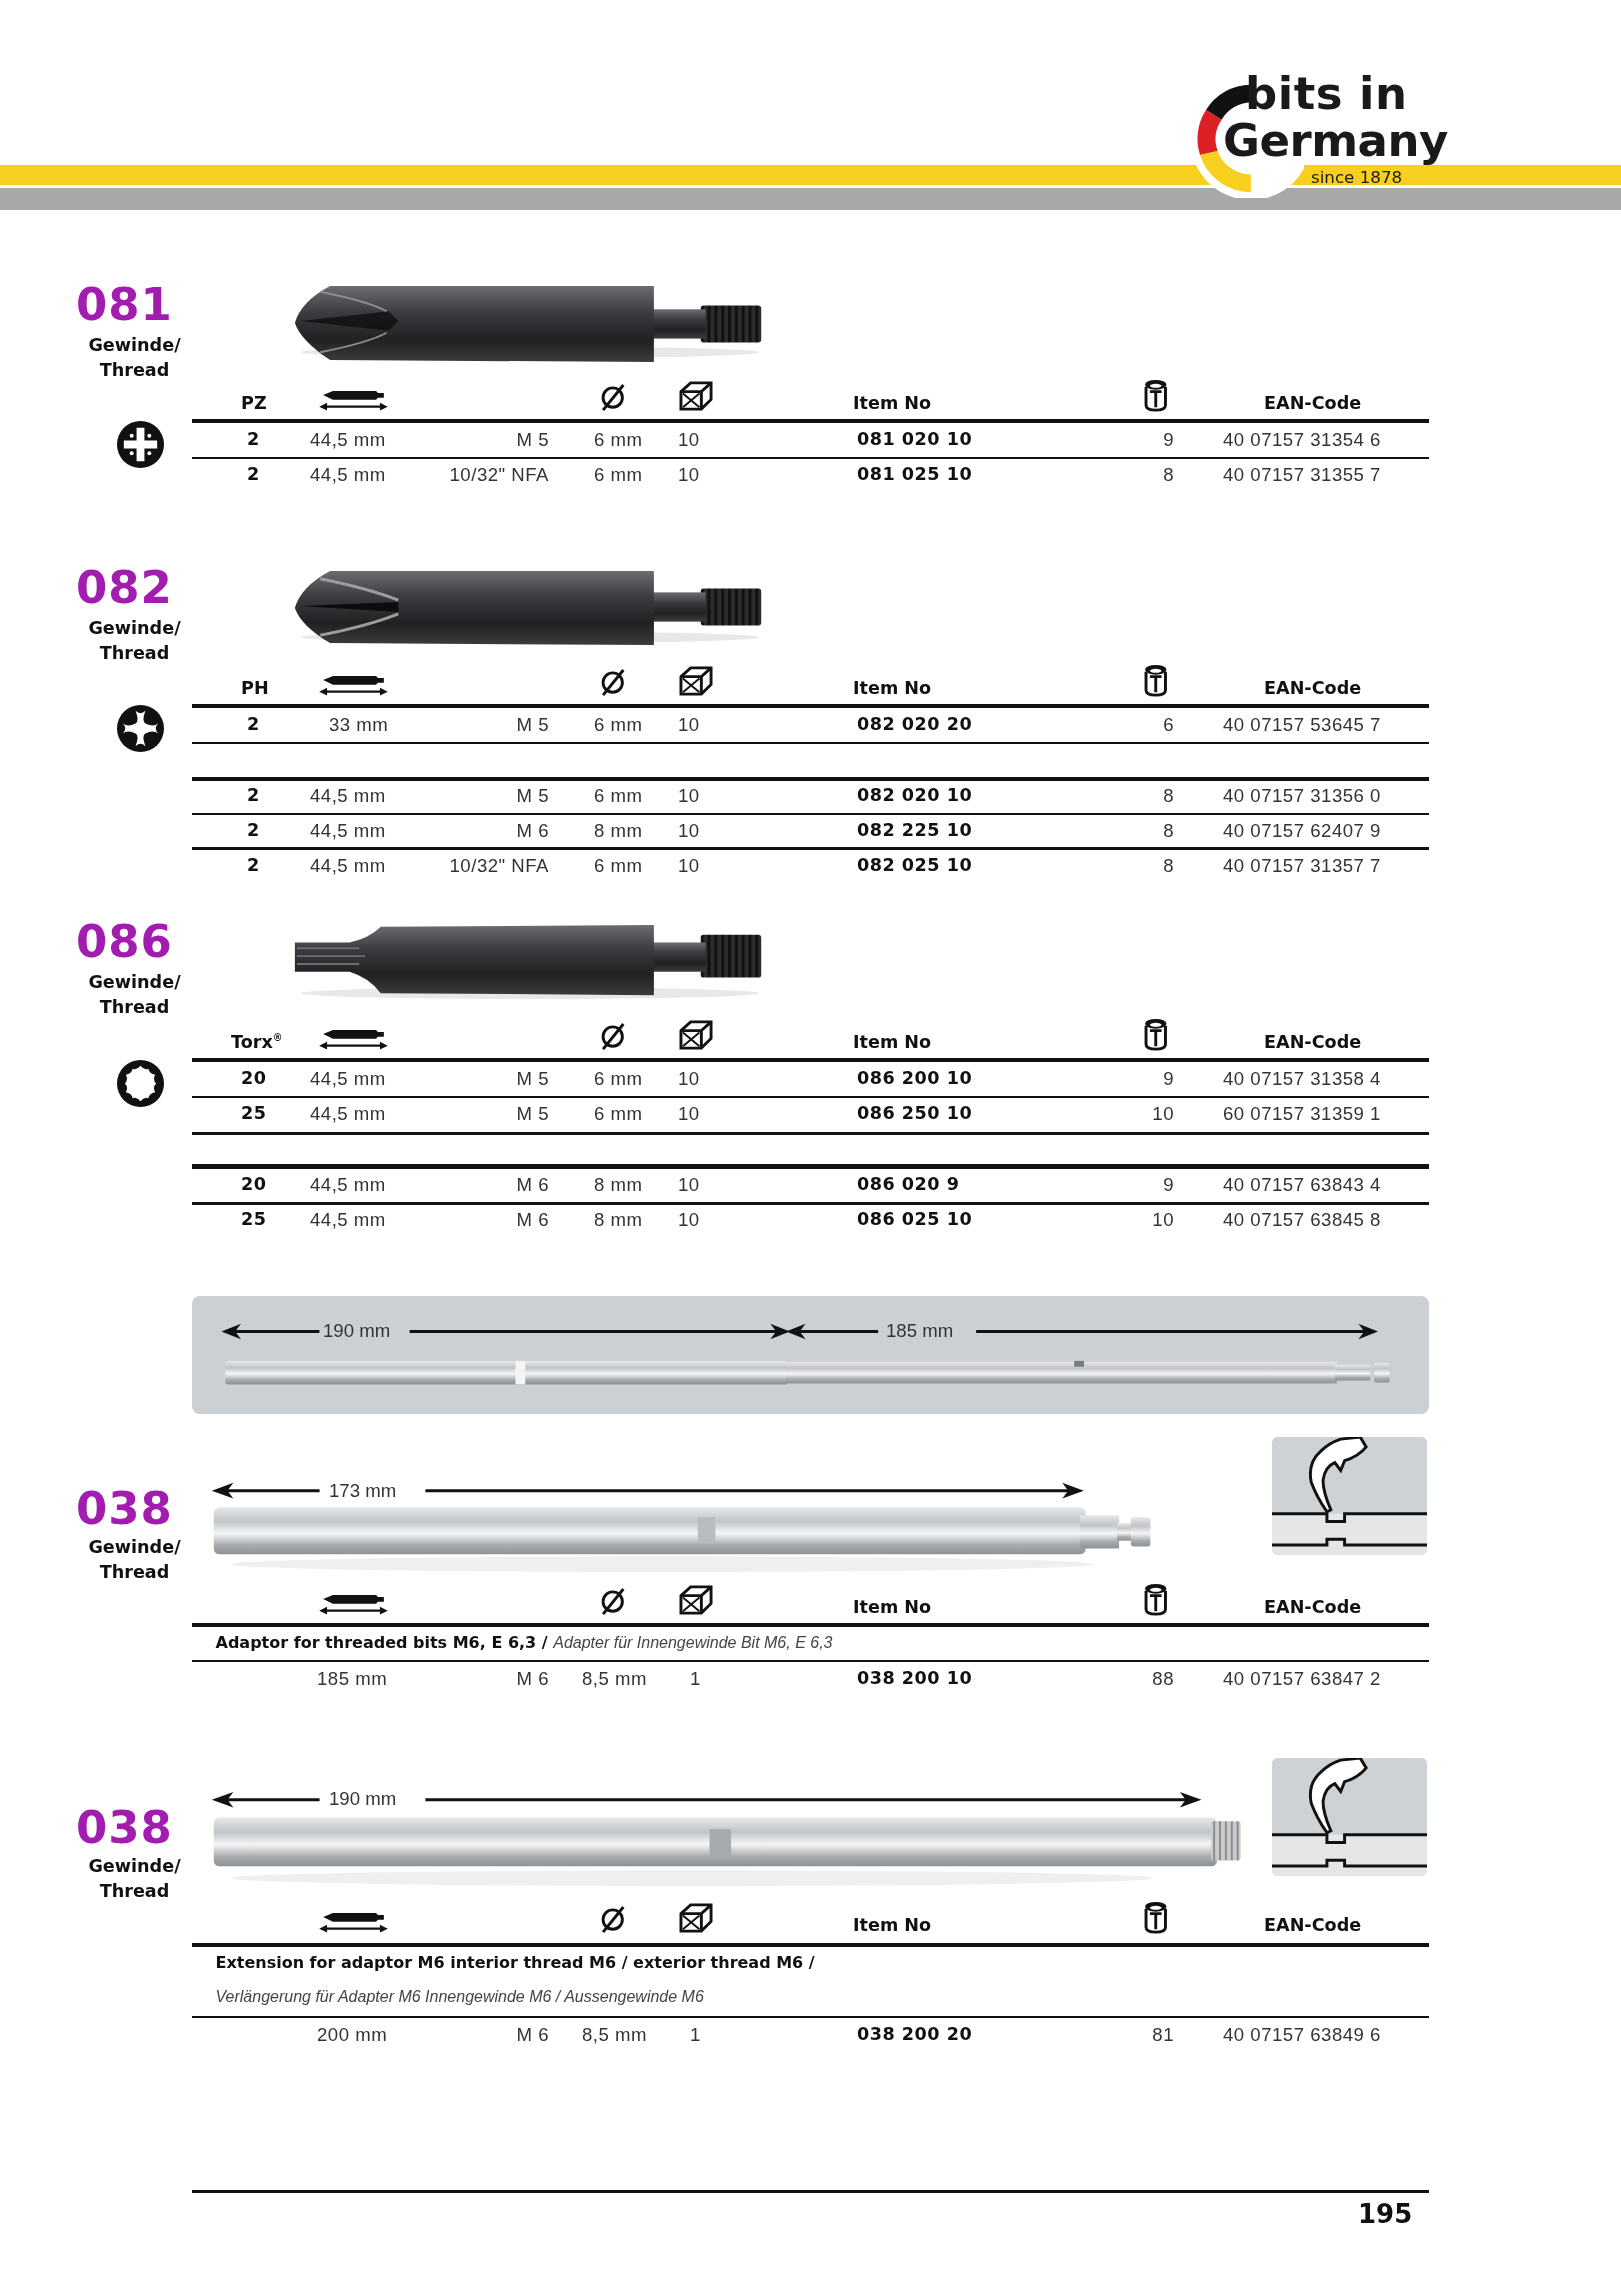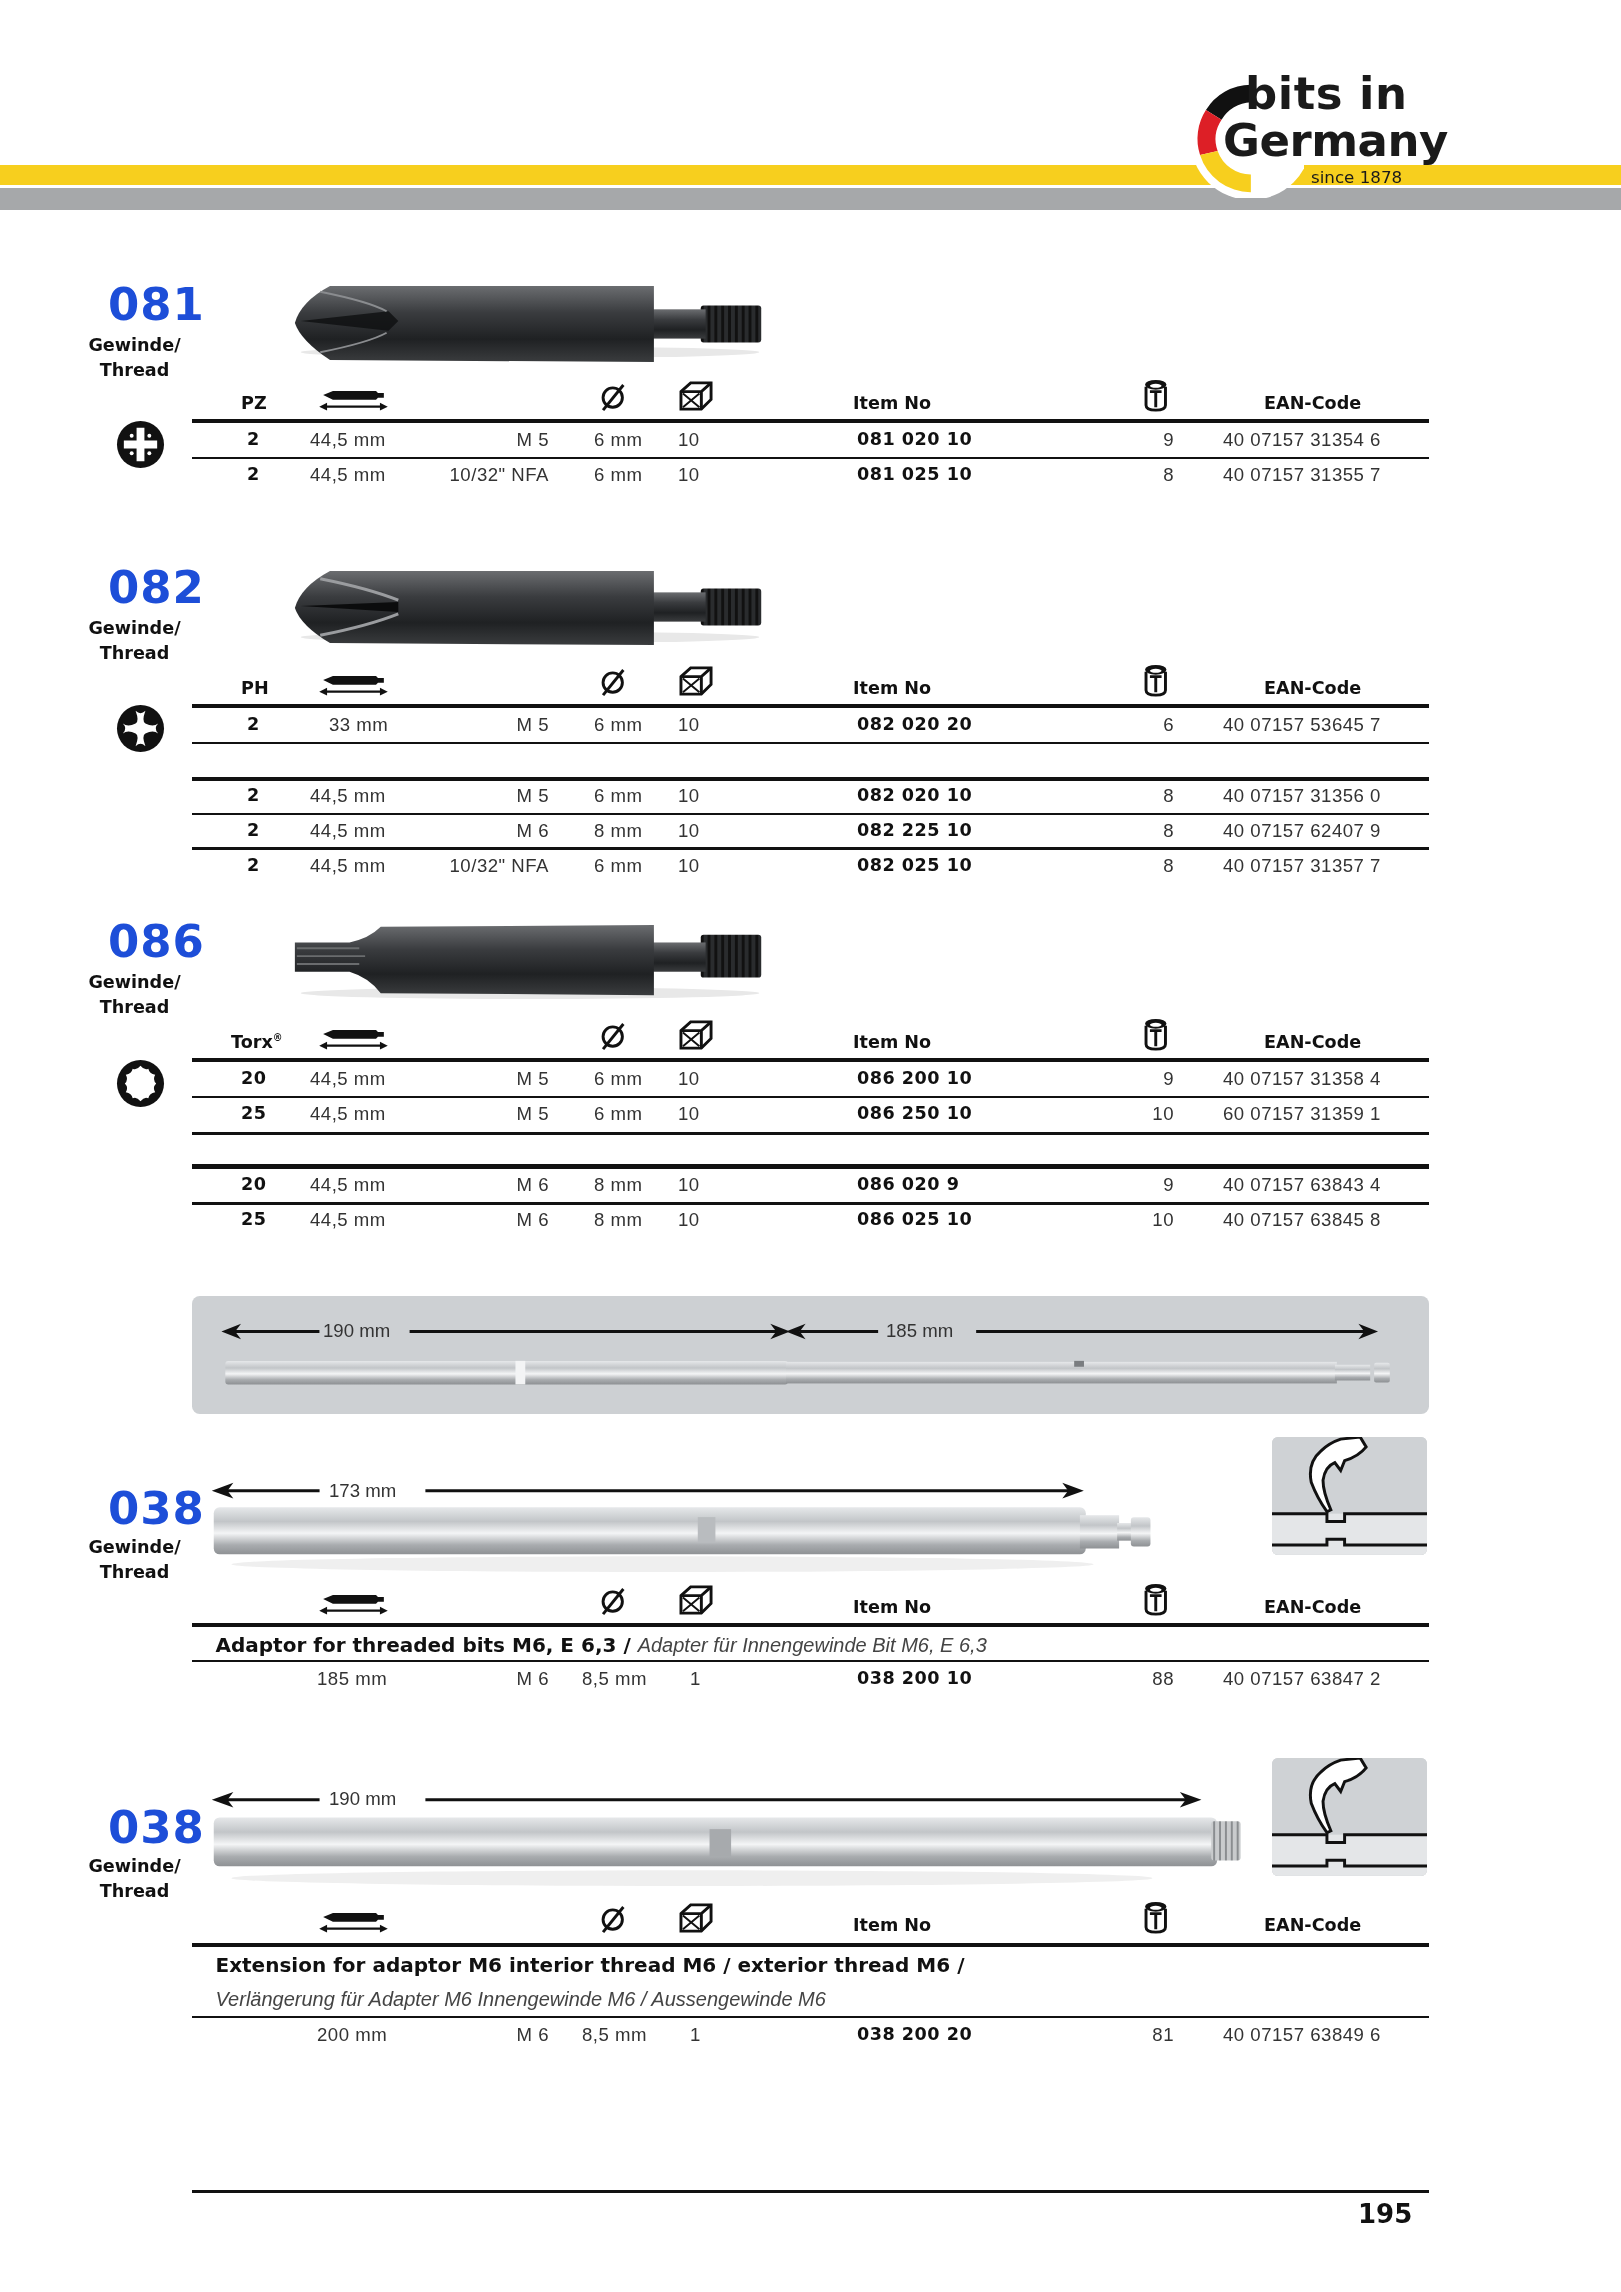--- a/index.html
+++ b/index.html
@@ -11,40 +11,40 @@
   .band-gray { position: absolute; left: 0; top: 188px; width: 1621px; height: 21.6px; background: #a6a8aa; }
 
   
   .logo { position: absolute; left: 1186px; top: 71px; width: 255px; height: 137px; }
   .logo-ring { position: absolute; left: 0; top: 0; width: 118px; height: 127px; }
   .logo-made { position: absolute; left: 59px; top: 0px; font-size: 45px; font-weight: bold; letter-spacing: 0.5px; color: #1a1a1a; line-height: 45px; white-space: nowrap; font-family: "DejaVu Sans", sans-serif; }
   .logo-germany { position: absolute; left: 37px; top: 45px; font-size: 45px; font-weight: bold; color: #1a1a1a; line-height: 49px; white-space: nowrap; font-family: "DejaVu Sans", sans-serif; letter-spacing: -0.5px;}
   .logo-since { position: absolute; left: 125px; top: 96px; font-size: 16.7px; color: #1a1a1a; white-space: nowrap; font-family: "DejaVu Sans", sans-serif; }
 
   
-  .sec-num { position: absolute; left: 108px; font-size: 45px; font-weight: bold; font-family: "DejaVu Sans", sans-serif; letter-spacing: 1px; color: #1d4ed8; line-height: 45px; }
+  .sec-num { position: absolute; left: 76px; font-size: 45px; font-weight: bold; font-family: "DejaVu Sans", sans-serif; letter-spacing: 1px; color: #a21caf; line-height: 45px; }
   .sec-sub { position: absolute; left: 78px; width: 113px; text-align: center; font-size: 17.6px; font-weight: bold; line-height: 24.5px; color: #111; font-family: "DejaVu Sans", sans-serif; }
   .sec-sub span { display: block; }
 
   
   .bit { position: absolute; }
 
   
   .tbl { position: absolute; left: 192px; width: 1237px; }
   .hdr { position: absolute; height: 39px; width: 100%; }
   .hdr .lbl { position: absolute; bottom: 3.9px; font-size: 17.6px; font-weight: bold; white-space: nowrap; font-family: "DejaVu Sans", sans-serif; }
   .hdr .ico { position: absolute; bottom: 3.9px; }
   .rule-thick { position: absolute; left: 0; width: 100%; height: 3.9px; background: #111; }
   .rule-thin { position: absolute; left: 0; width: 100%; height: 2px; background: #111; }
   .row { position: absolute; left: 0; width: 100%; height: 33px; }
   .cell { position: absolute; top: 5.9px; font-size: 18.6px; white-space: nowrap; color: #333; font-weight: 300; letter-spacing: 0.5px; }
   .cell.b { font-weight: bold; color: #111; font-family: "DejaVu Sans", sans-serif; font-size: 17.6px; letter-spacing: 0.5px; }
   .cell.r { text-align: right; }
 
-  .desc { position: absolute; left: 23.5px; font-size: 20px; white-space: nowrap; }
+  .desc { position: absolute; left: 23.5px; font-size: 16px; white-space: nowrap; }
   .desc .en { font-weight: bold; font-family: "DejaVu Sans", sans-serif; color: #111; }
   .desc .de { font-style: italic; color: #444; }
 
   
   .drive { position: absolute; left: 116px; width: 49px; height: 49px; }
 
   
   .panel { position: absolute; left: 192px; top: 1296px; width: 1237px; height: 118px; background: #cdd0d3; border-radius: 7.8px; }
 
   .dim-label { position: absolute; font-size: 18.6px; color: #333; background: transparent; white-space: nowrap; }

